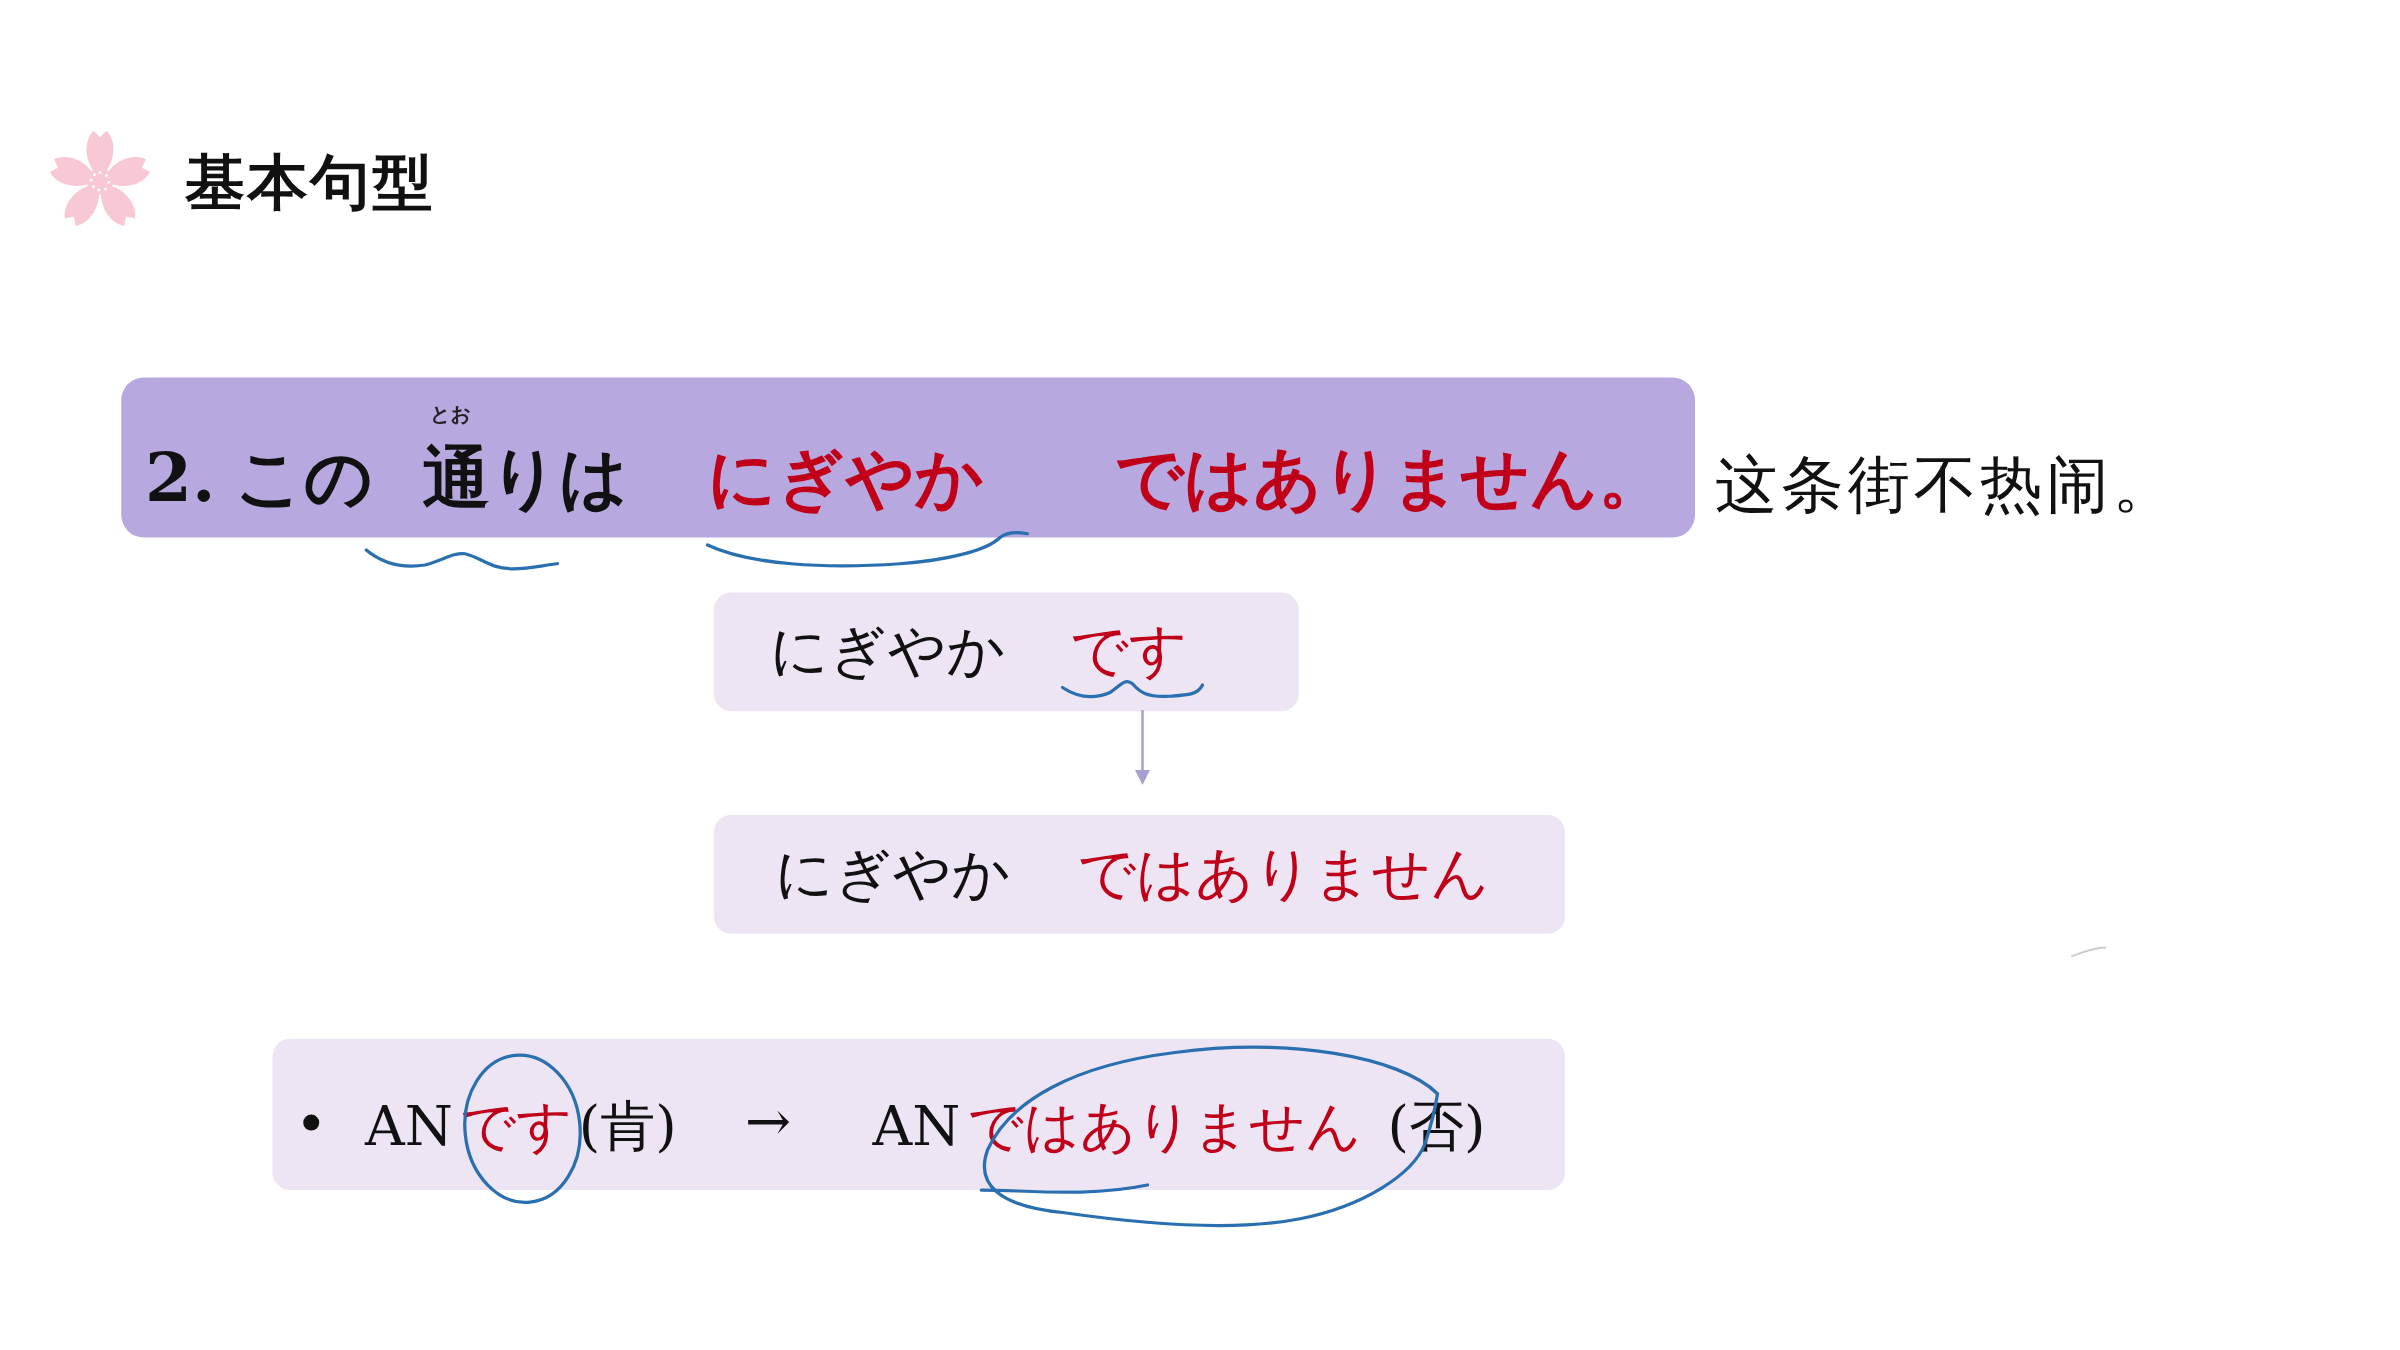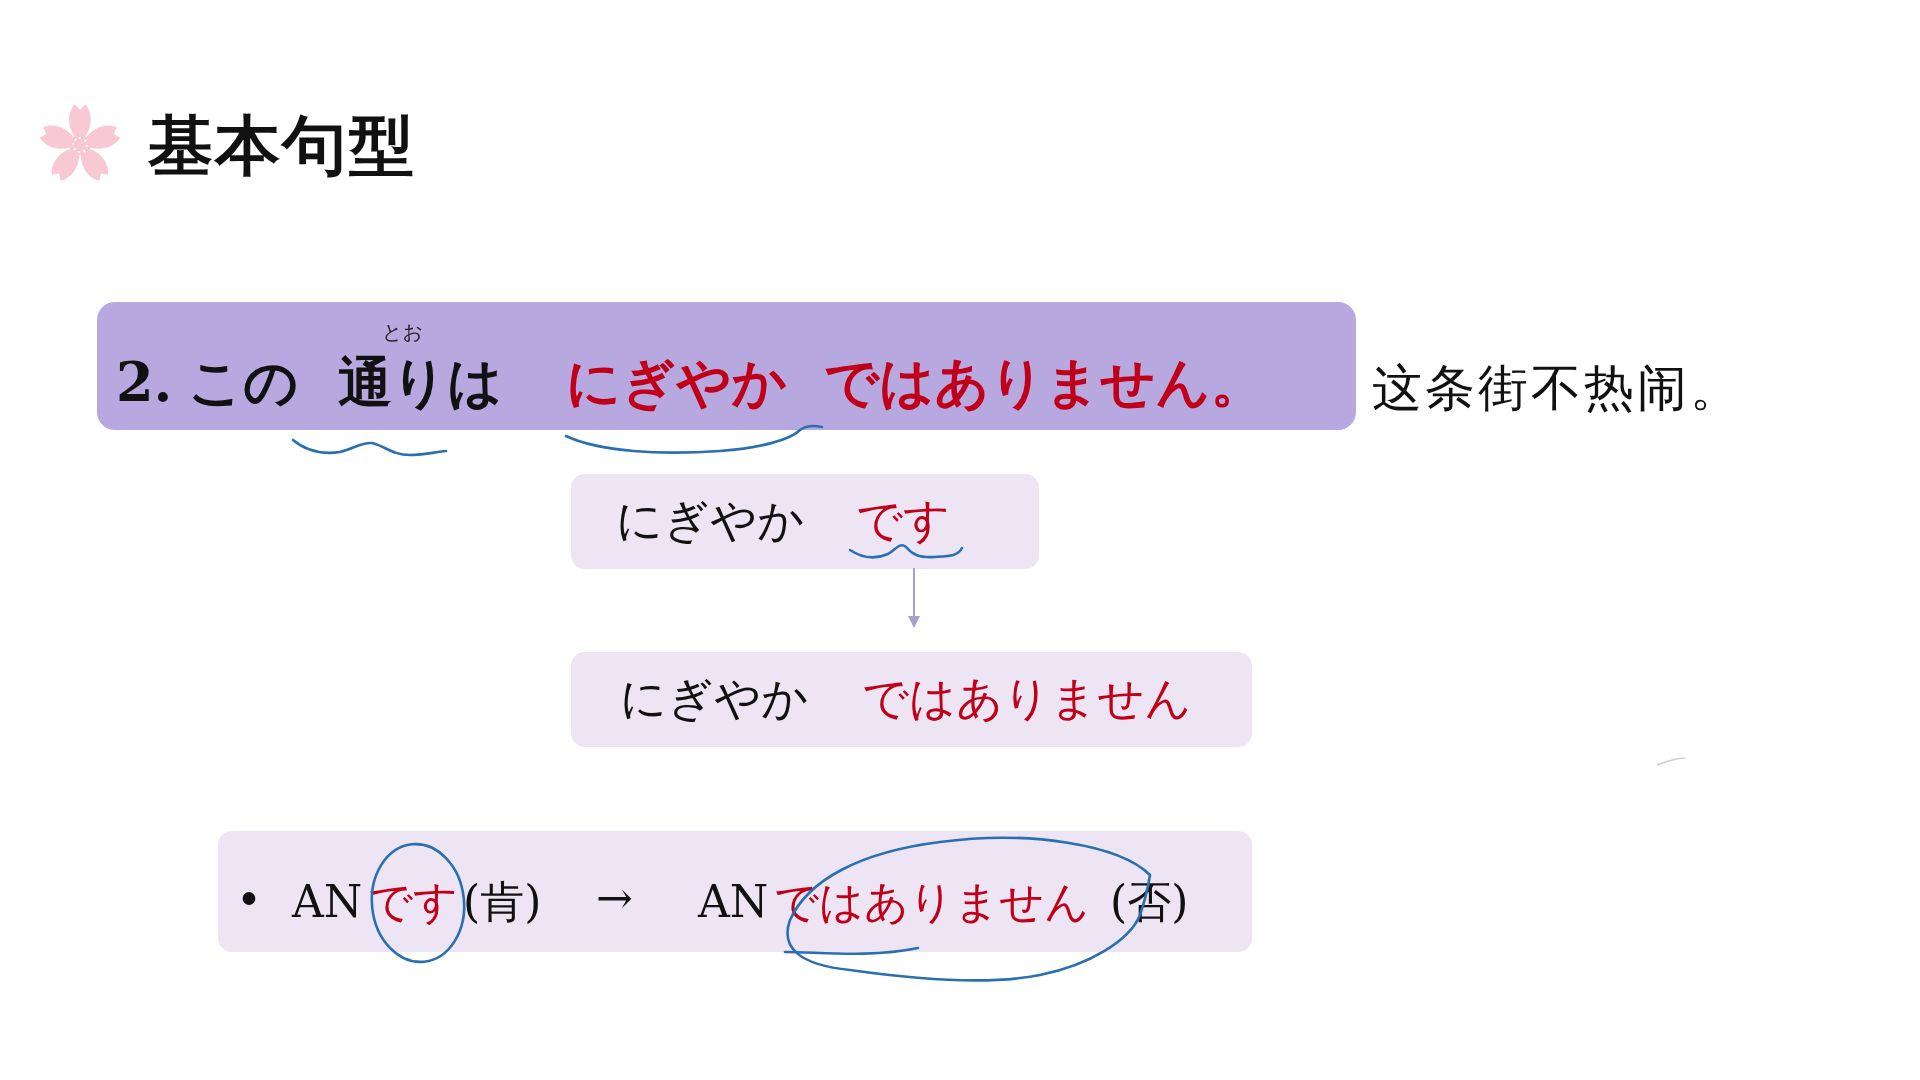--- a/index.html
+++ b/index.html
@@ -1,25 +1,25 @@
 <!DOCTYPE html>
 <html><head>
 <meta charset="utf-8">
 <style>
   html, body { margin:0; padding:0; }
   body { width:1920px; height:1080px; background:#ffffff; position:relative; overflow:hidden;
          font-family:"DejaVu Serif", serif; color:#111; }
   .abs { position:absolute; }
   .sakura { left:36px; top:101px; width:88px; height:88px; }
-  .title { left:148px; top:104px; font-family:"DejaVu Sans", sans-serif; font-weight:bold; font-size:65px; line-height:84px; color:#111; letter-spacing:2px; white-space:nowrap; }
+  .title { left:148px; top:104px; font-family:"DejaVu Sans", sans-serif; font-weight:bold; font-size:48px; line-height:84px; color:#111; letter-spacing:2px; white-space:nowrap; }
   .main-box { left:97px; top:302px; width:1259px; height:128px; background:#b8a8e0; border-radius:18px; }
   .jp { font-family:"DejaVu Serif", serif; font-weight:bold; white-space:nowrap; }
   .red { color:#c00018; }
   .main-text { font-size:54px; line-height:60px; top:352px; }
-  .furigana { font-size:20px; line-height:24px; top:320px; left:344px; font-family:"DejaVu Sans", sans-serif; font-weight:normal; color:#222;margin-left:38px; }
+  .furigana { font-size:16px; line-height:24px; top:320px; left:344px; font-family:"DejaVu Sans", sans-serif; font-weight:bold; color:#222; }
   .cn { left:1372px; top:358px; font-family:"DejaVu Serif", serif; font-size:50px; line-height:60px; color:#111; white-space:nowrap; letter-spacing:3px;text-align:center; }
   .sub-box { background:#ede5f3; border-radius:14px; }
   .sub-text { font-family:"DejaVu Sans", sans-serif; font-size:46px; line-height:56px; white-space:nowrap; }
   .bullet-text { font-family:"DejaVu Serif", serif; font-size:44px; line-height:56px; white-space:nowrap; }
   svg.overlay { position:absolute; left:0; top:0; width:1920px; height:1080px; pointer-events:none; }
 </style>
 </head>
 <body>
 
 <svg class="abs sakura" viewBox="-50 -50 100 100">
@@ -46,21 +46,21 @@
 </svg>
 
 <div class="abs title">基本句型</div>
 
 <div class="abs main-box"></div>
 <div class="abs furigana">とお</div>
 <div class="abs jp main-text" style="left:116px;">2.</div>
 <div class="abs jp main-text" style="left:188px;">この</div>
 <div class="abs jp main-text" style="left:338px;text-align:center;">通りは</div>
 <div class="abs jp main-text red" style="left:566px;">にぎやか</div>
-<div class="abs jp main-text red" style="left:824px;">ではありません。</div>
+<div class="abs jp main-text red" style="left:892px;">ではありません。</div>
 
 <div class="abs cn">这条街不热闹。</div>
 
 <div class="abs sub-box" style="left:571px; top:474px; width:468px; height:95px;"></div>
 <div class="abs sub-text" style="left:616px; top:492px;">にぎやか</div>
 <div class="abs sub-text red" style="left:856px; top:492px;">です</div>
 
 <div class="abs sub-box" style="left:571px; top:652px; width:681px; height:95px;"></div>
 <div class="abs sub-text" style="left:620px; top:670px;">にぎやか</div>
 <div class="abs sub-text red" style="left:862px; top:670px;">ではありません</div>

